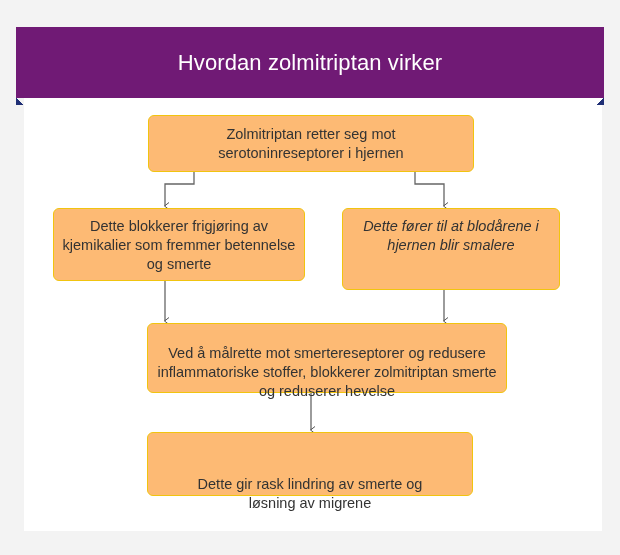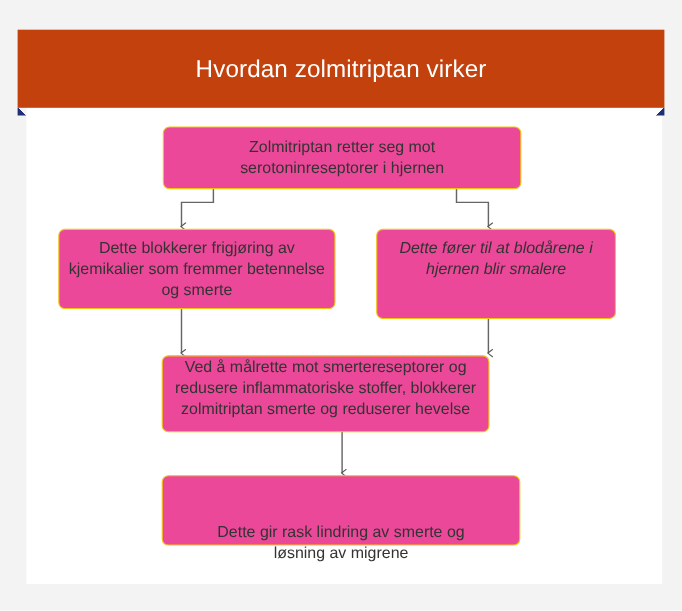--- a/index.html
+++ b/index.html
@@ -13,38 +13,38 @@
     .card {
       position: absolute;
       left: 24px; top: 97px;
       width: 578px; height: 434px;
       background: #ffffff;
     }
     .header {
       position: absolute;
       left: 16px; top: 27px;
       width: 588px; height: 71px;
-      background: #c2410c;
+      background: #701a75;
       color: #ffffff;
       display: flex; align-items: center; justify-content: center;
       font-size: 22px;
       letter-spacing: 0.1px;
     }
     .fold {
       position: absolute;
       top: 98px; width: 8px; height: 7px;
     }
     .fold.left { left: 16px; background: linear-gradient(225deg, transparent 50%, #1f2f75 50%); }
     .fold.right { left: 596px; background: linear-gradient(135deg, transparent 50%, #1f2f75 50%); }
     .box {
       position: absolute;
       box-sizing: border-box;
       border: 1.3px solid #f1c40f;
       border-radius: 6px;
-      background: #ec4899;
+      background: #fdba74;
       color: #333333;
       font-size: 14.5px;
       line-height: 19px;
       text-align: center;
       display: flex;
       align-items: flex-start;
       justify-content: center;
       padding: 8px 6px 0 6px;
     }
     svg.connectors {
@@ -81,19 +81,19 @@
 </div>
 
 <div class="box" style="left:53px; top:208px; width:252px; height:73px;">
   <span>Dette blokkerer frigjøring av kjemikalier som fremmer betennelse og smerte</span>
 </div>
 
 <div class="box" style="left:342px; top:208px; width:218px; height:82px;font-style:italic;">
   <span style="max-width:190px;">Dette fører til at blodårene i hjernen blir smalere</span>
 </div>
 
-<div class="box" style="left:147px; top:323px; width:298px; height:70px; padding-top:1px;">
+<div class="box" style="left:147px; top:323px; width:360px; height:70px; padding-top:20px;">
   <span>Ved å målrette mot smertereseptorer og redusere inflammatoriske stoffer, blokkerer zolmitriptan smerte og reduserer hevelse</span>
 </div>
 
 <div class="box" style="left:147px; top:432px; width:326px; height:64px; padding-top:9px;">
   <span style="max-width:260px;margin-top:33px;">Dette gir rask lindring av smerte og løsning av migrene</span>
 </div>
 
 </body></html>

